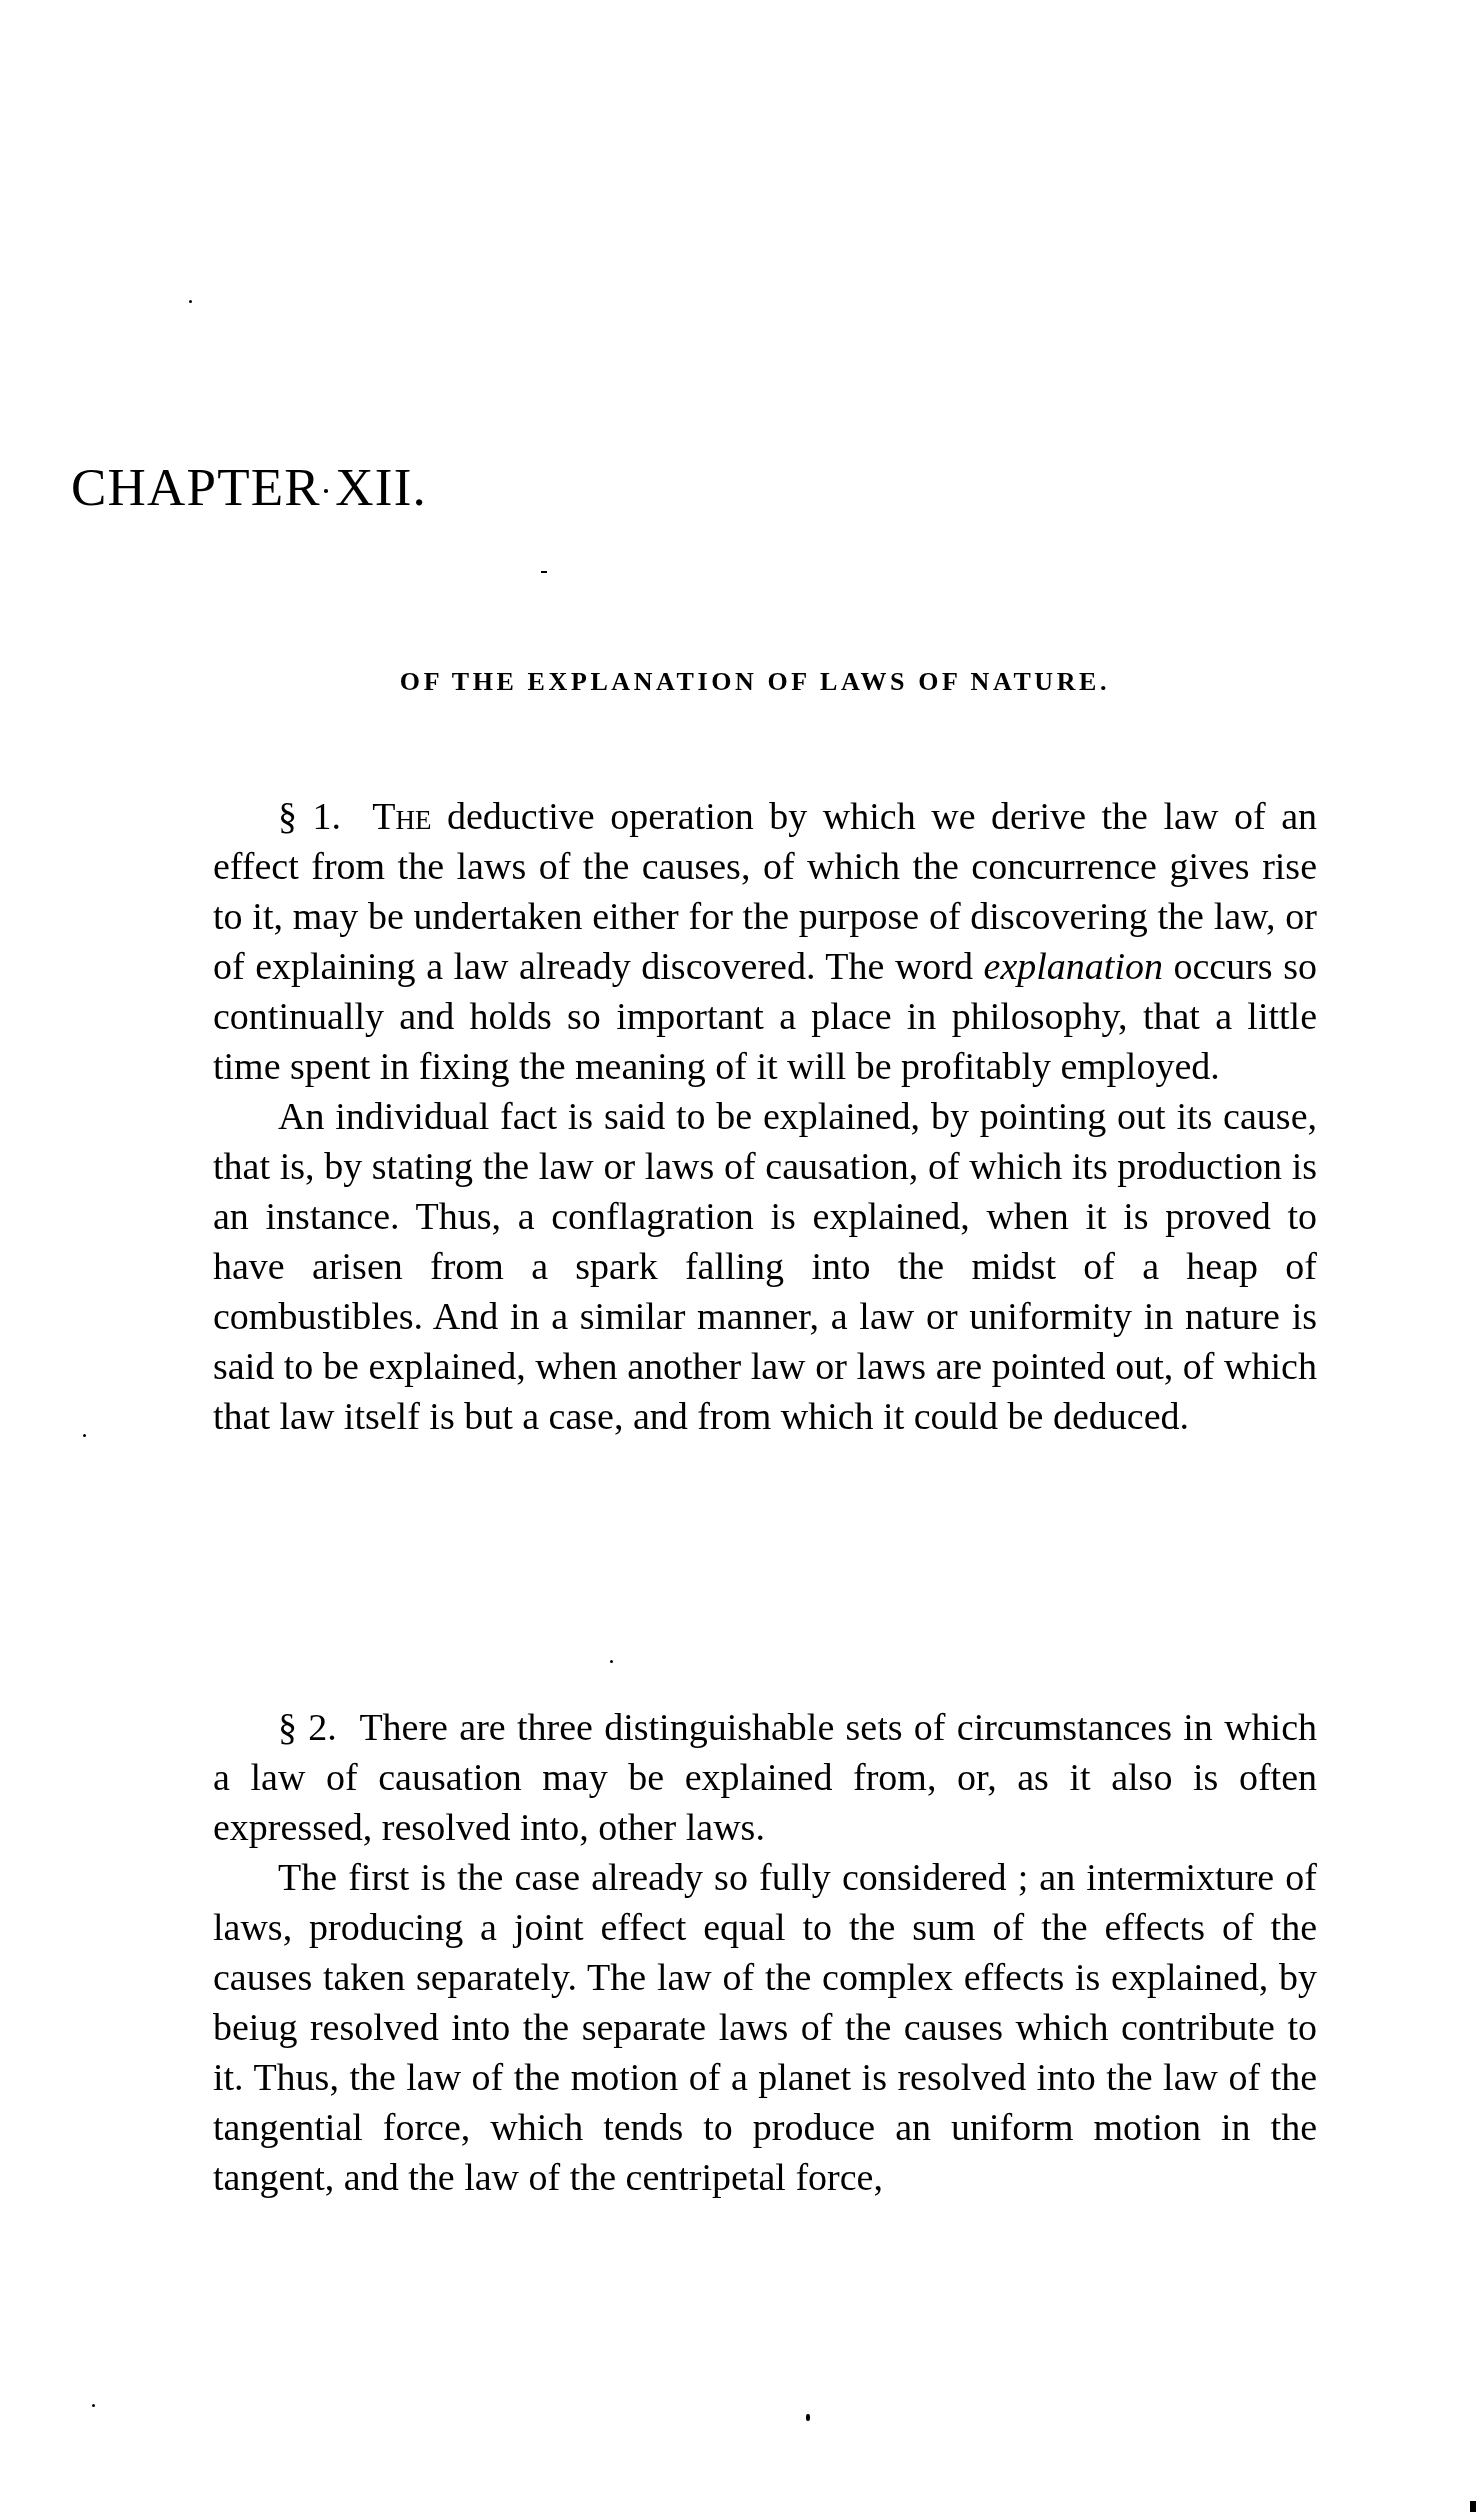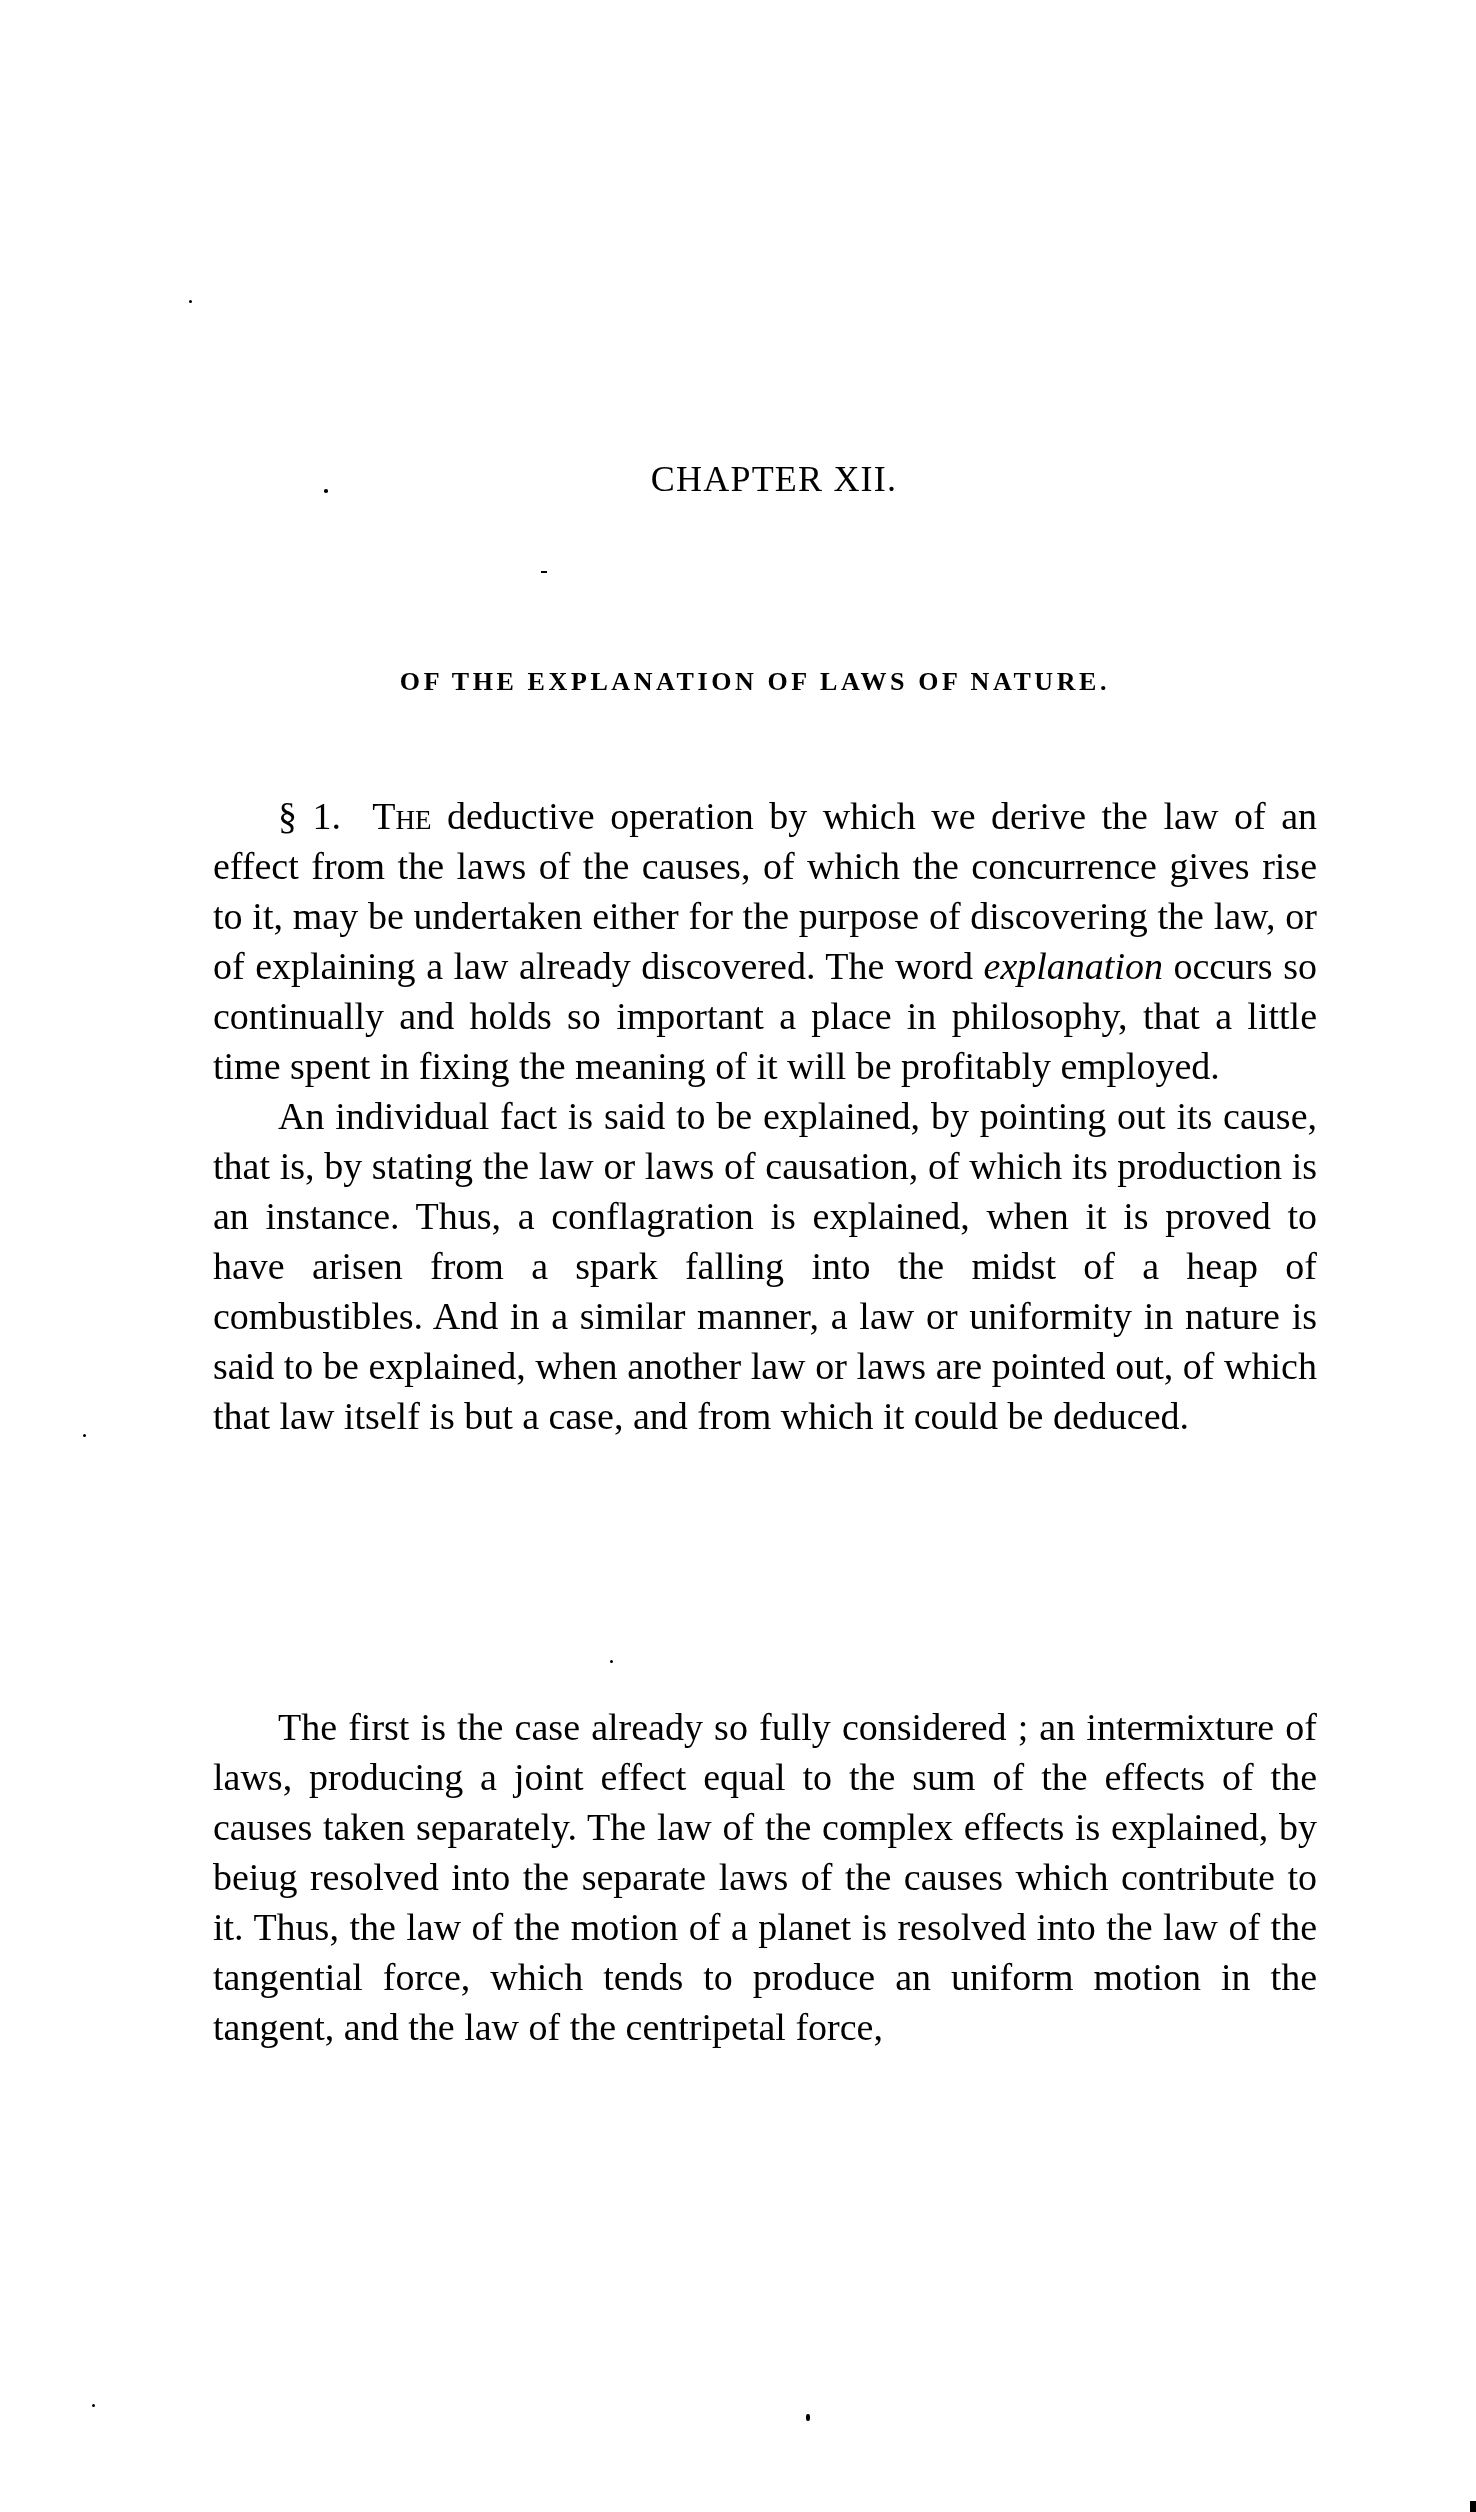--- a/index.html
+++ b/index.html
@@ -1,20 +1,20 @@
 <!DOCTYPE html>
 <html style="font-size:9.5px"><head>
 <meta charset="utf-8">
 <style>
   html, body { margin: 0; padding: 0; background: #ffffff; }
   body { width: 1477px; height: 2512px; position: relative; overflow: hidden;
          font-family: "Liberation Serif", "DejaVu Serif", serif; color: #000; }
   .page { position: absolute; left: 0; top: 0; width: 1477px; height: 2512px; }
-  .chapter-title { position: absolute; top: 461px; left: 0; width: 1477px; text-align: center;
-                   font-size: 36px; letter-spacing: 1.2px; line-height: 1; padding-left: 71px; box-sizing: border-box; }
+  .chapter-title { position: absolute; top: 461px; left: 0; width: 1477px; 
+                   font-size: 53px; letter-spacing: 1.2px; line-height: 1; padding-left: 71px; box-sizing: border-box; }
   .chapter-subtitle { position: absolute; top: 669px; left: 0; width: 1477px; text-align: center;
                       font-size: 26px; font-weight: bold; letter-spacing: 3.6px; line-height: 1;
                       padding-left: 33px; box-sizing: border-box; }
   .body-text { position: absolute; left: 213px; width: 1104px; font-size: 38px; line-height: 50px; }
   .body-text p { margin: 0; text-align: justify; text-align-last: left; text-indent: 65px; }
   .sec1 { top: 791px; }
   .sec2 { top: 1702px; }
   .sc { font-variant: small-caps; }
   .mark { position: absolute; background: #000; }
   .dot { border-radius: 50%; }
@@ -26,20 +26,21 @@
 
   <div class="chapter-title">CHAPTER XII.</div>
   <div class="chapter-subtitle">OF THE EXPLANATION OF LAWS OF NATURE.</div>
 
   <div class="body-text sec1">
     <p><span>§ 1.</span>&nbsp;&nbsp;<span class="sc">The</span><span> deductive operation by which we derive the law of an effect from the laws of the causes, of which the concurrence gives rise to it, may be undertaken either for the purpose of discovering the law, or of explaining a law already discovered. The word </span><i>explanation</i><span> occurs so continually and holds so important a place in philosophy, that a little time spent in fixing the meaning of it will be profitably employed.</span></p>
     <p>An individual fact is said to be explained, by pointing out its cause, that is, by stating the law or laws of causation, of which its production is an instance. Thus, a conflagration is explained, when it is proved to have arisen from a spark falling into the midst of a heap of combustibles. And in a similar manner, a law or uniformity in nature is said to be explained, when another law or laws are pointed out, of which that law itself is but a case, and from which it could be deduced.</p>
   </div>
 
   <div class="body-text sec2">
+    <p><span>§ 2.</span>&nbsp;&nbsp;<span>There are three distinguishable sets of circumstances in which a law of causation may be explained from, or, as it also is often expressed, resolved into, other laws.</span></p>
     <p>The first is the case already so fully considered ; an intermixture of laws, producing a joint effect equal to the sum of the effects of the causes taken separately. The law of the complex effects is explained, by beiug resolved into the separate laws of the causes which contribute to it. Thus, the law of the motion of a planet is resolved into the law of the tangential force, which tends to produce an uniform motion in the tangent, and the law of the centripetal force,</p>
   </div>
 
   <div class="mark dot" style="left:189px;top:300px;width:3px;height:3px;"></div>
   <div class="mark dot" style="left:324px;top:489px;width:3.6px;height:3.6px;"></div>
   <div class="mark" style="left:541px;top:571px;width:6px;height:2.4px;"></div>
   <div class="mark dot" style="left:83px;top:1434px;width:3px;height:3px;"></div>
   <div class="mark dot" style="left:610px;top:1660px;width:3px;height:3px;"></div>
   <div class="mark dot" style="left:92px;top:2404px;width:3px;height:3px;"></div>
   <div class="mark dot" style="left:806px;top:2414px;width:3.6px;height:6.5px;"></div>

